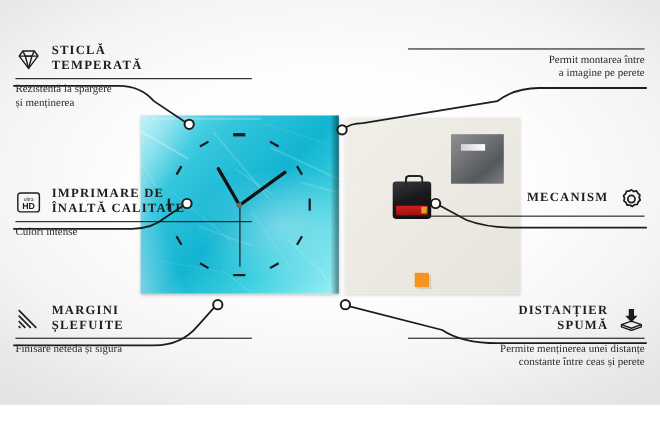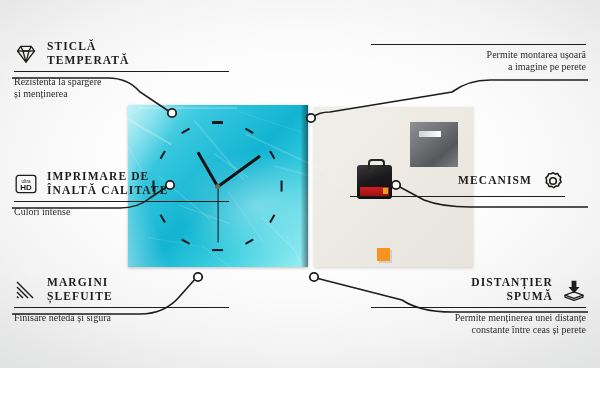--- a/index.html
+++ b/index.html
@@ -231,26 +231,26 @@
     <div class="rule"></div>
     <div class="desc">
       <div>Finisare netedă și sigură</div>
       <div></div>
     </div>
   </div>
 
   <div class="feature right" style="left:371px;top:40px;">
     <div class="rule"></div>
     <div class="desc">
-      <div>Permite montarea ușoară</div>
+      <div>Permit montarea între</div>
       <div>a imagine pe perete</div>
     </div>
   </div>
 
-  <div class="feature right" style="left:350px;top:170px;">
+  <div class="feature right" style="left:371px;top:170px;">
     <div class="head">
       <div class="title">
         <div>MECANISM</div>
       </div>
       <span class="icon">
         <svg viewBox="0 0 24 22" width="24" height="22">
           <g fill="none" stroke="#1d1d1b" stroke-width="1.6" stroke-linejoin="round">
             <path d="M12,2.6 l2.2,1.5 2.4,-0.6 1.2,2.1 1.9,1.6 -0.6,2.4 0.9,2.3 -1.8,1.7 -0.9,2.3 -2.5,0.2 -2,1.5 -2.2,-1.2 -2.5,0.1 -1,-2.3 -1.9,-1.6 0.5,-2.4 -0.8,-2.4 1.8,-1.7 1,-2.3 2.5,-0.1 z"></path>
             <circle cx="12" cy="11" r="3.3"></circle>
           </g>

